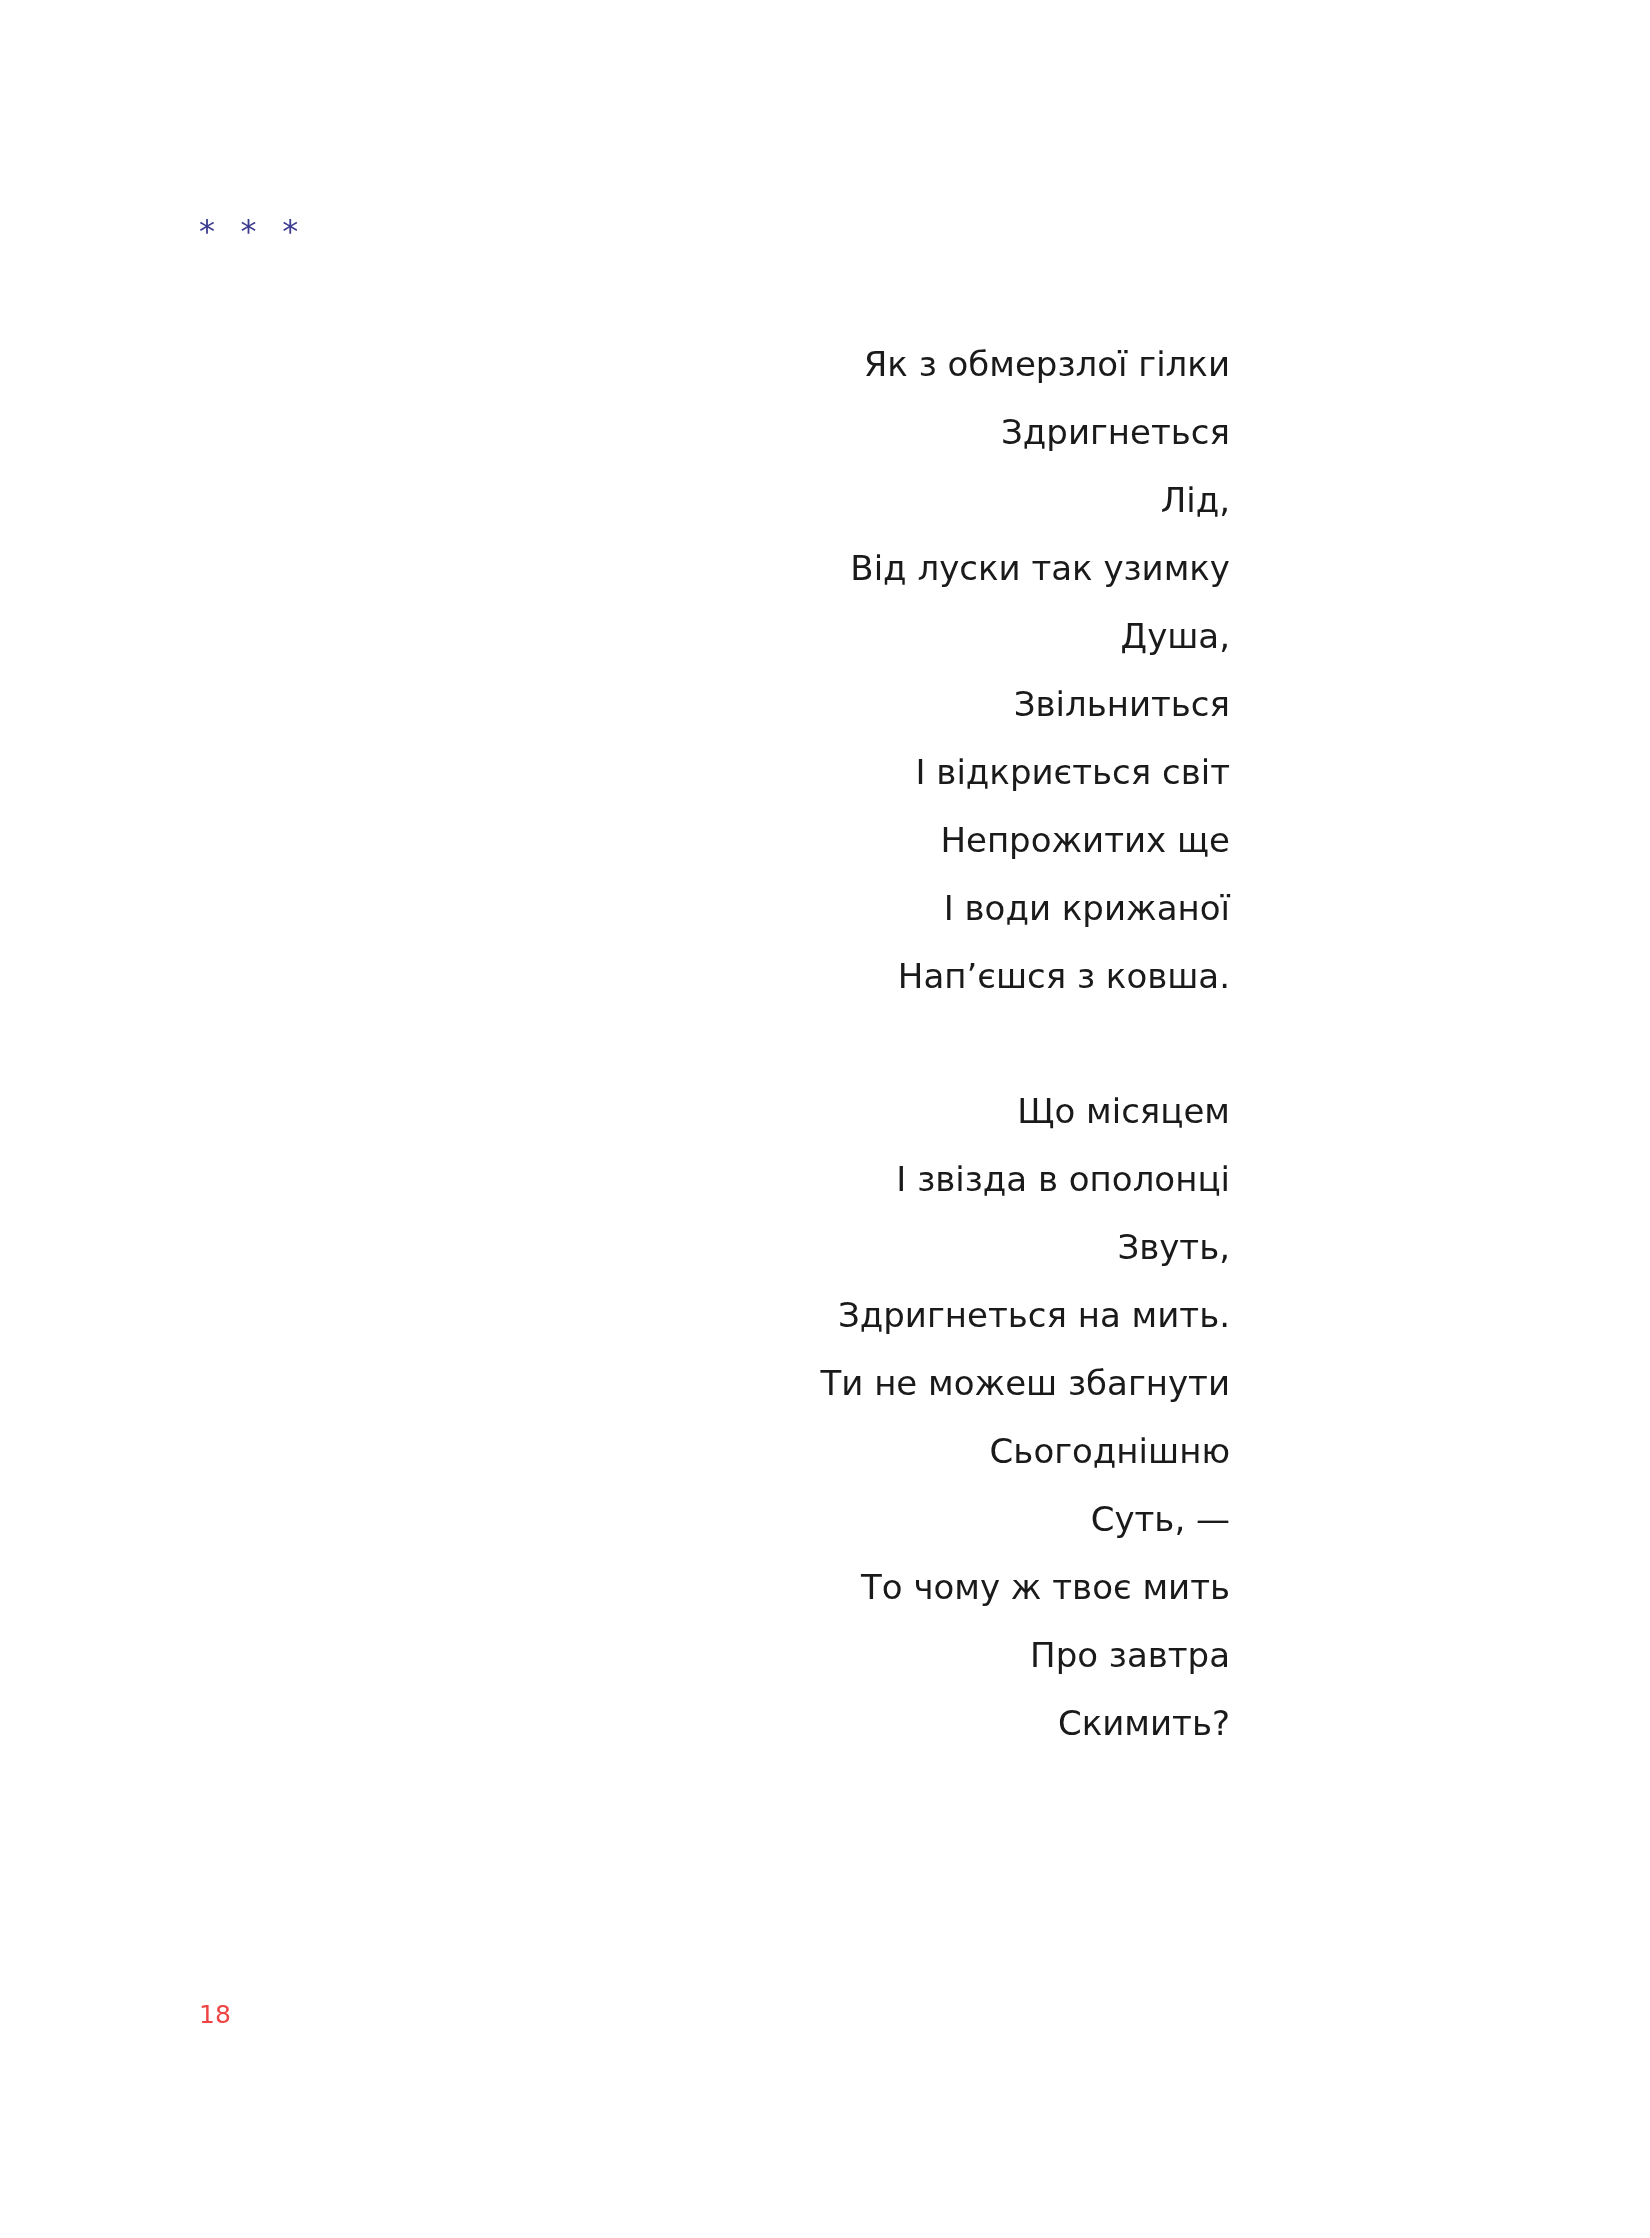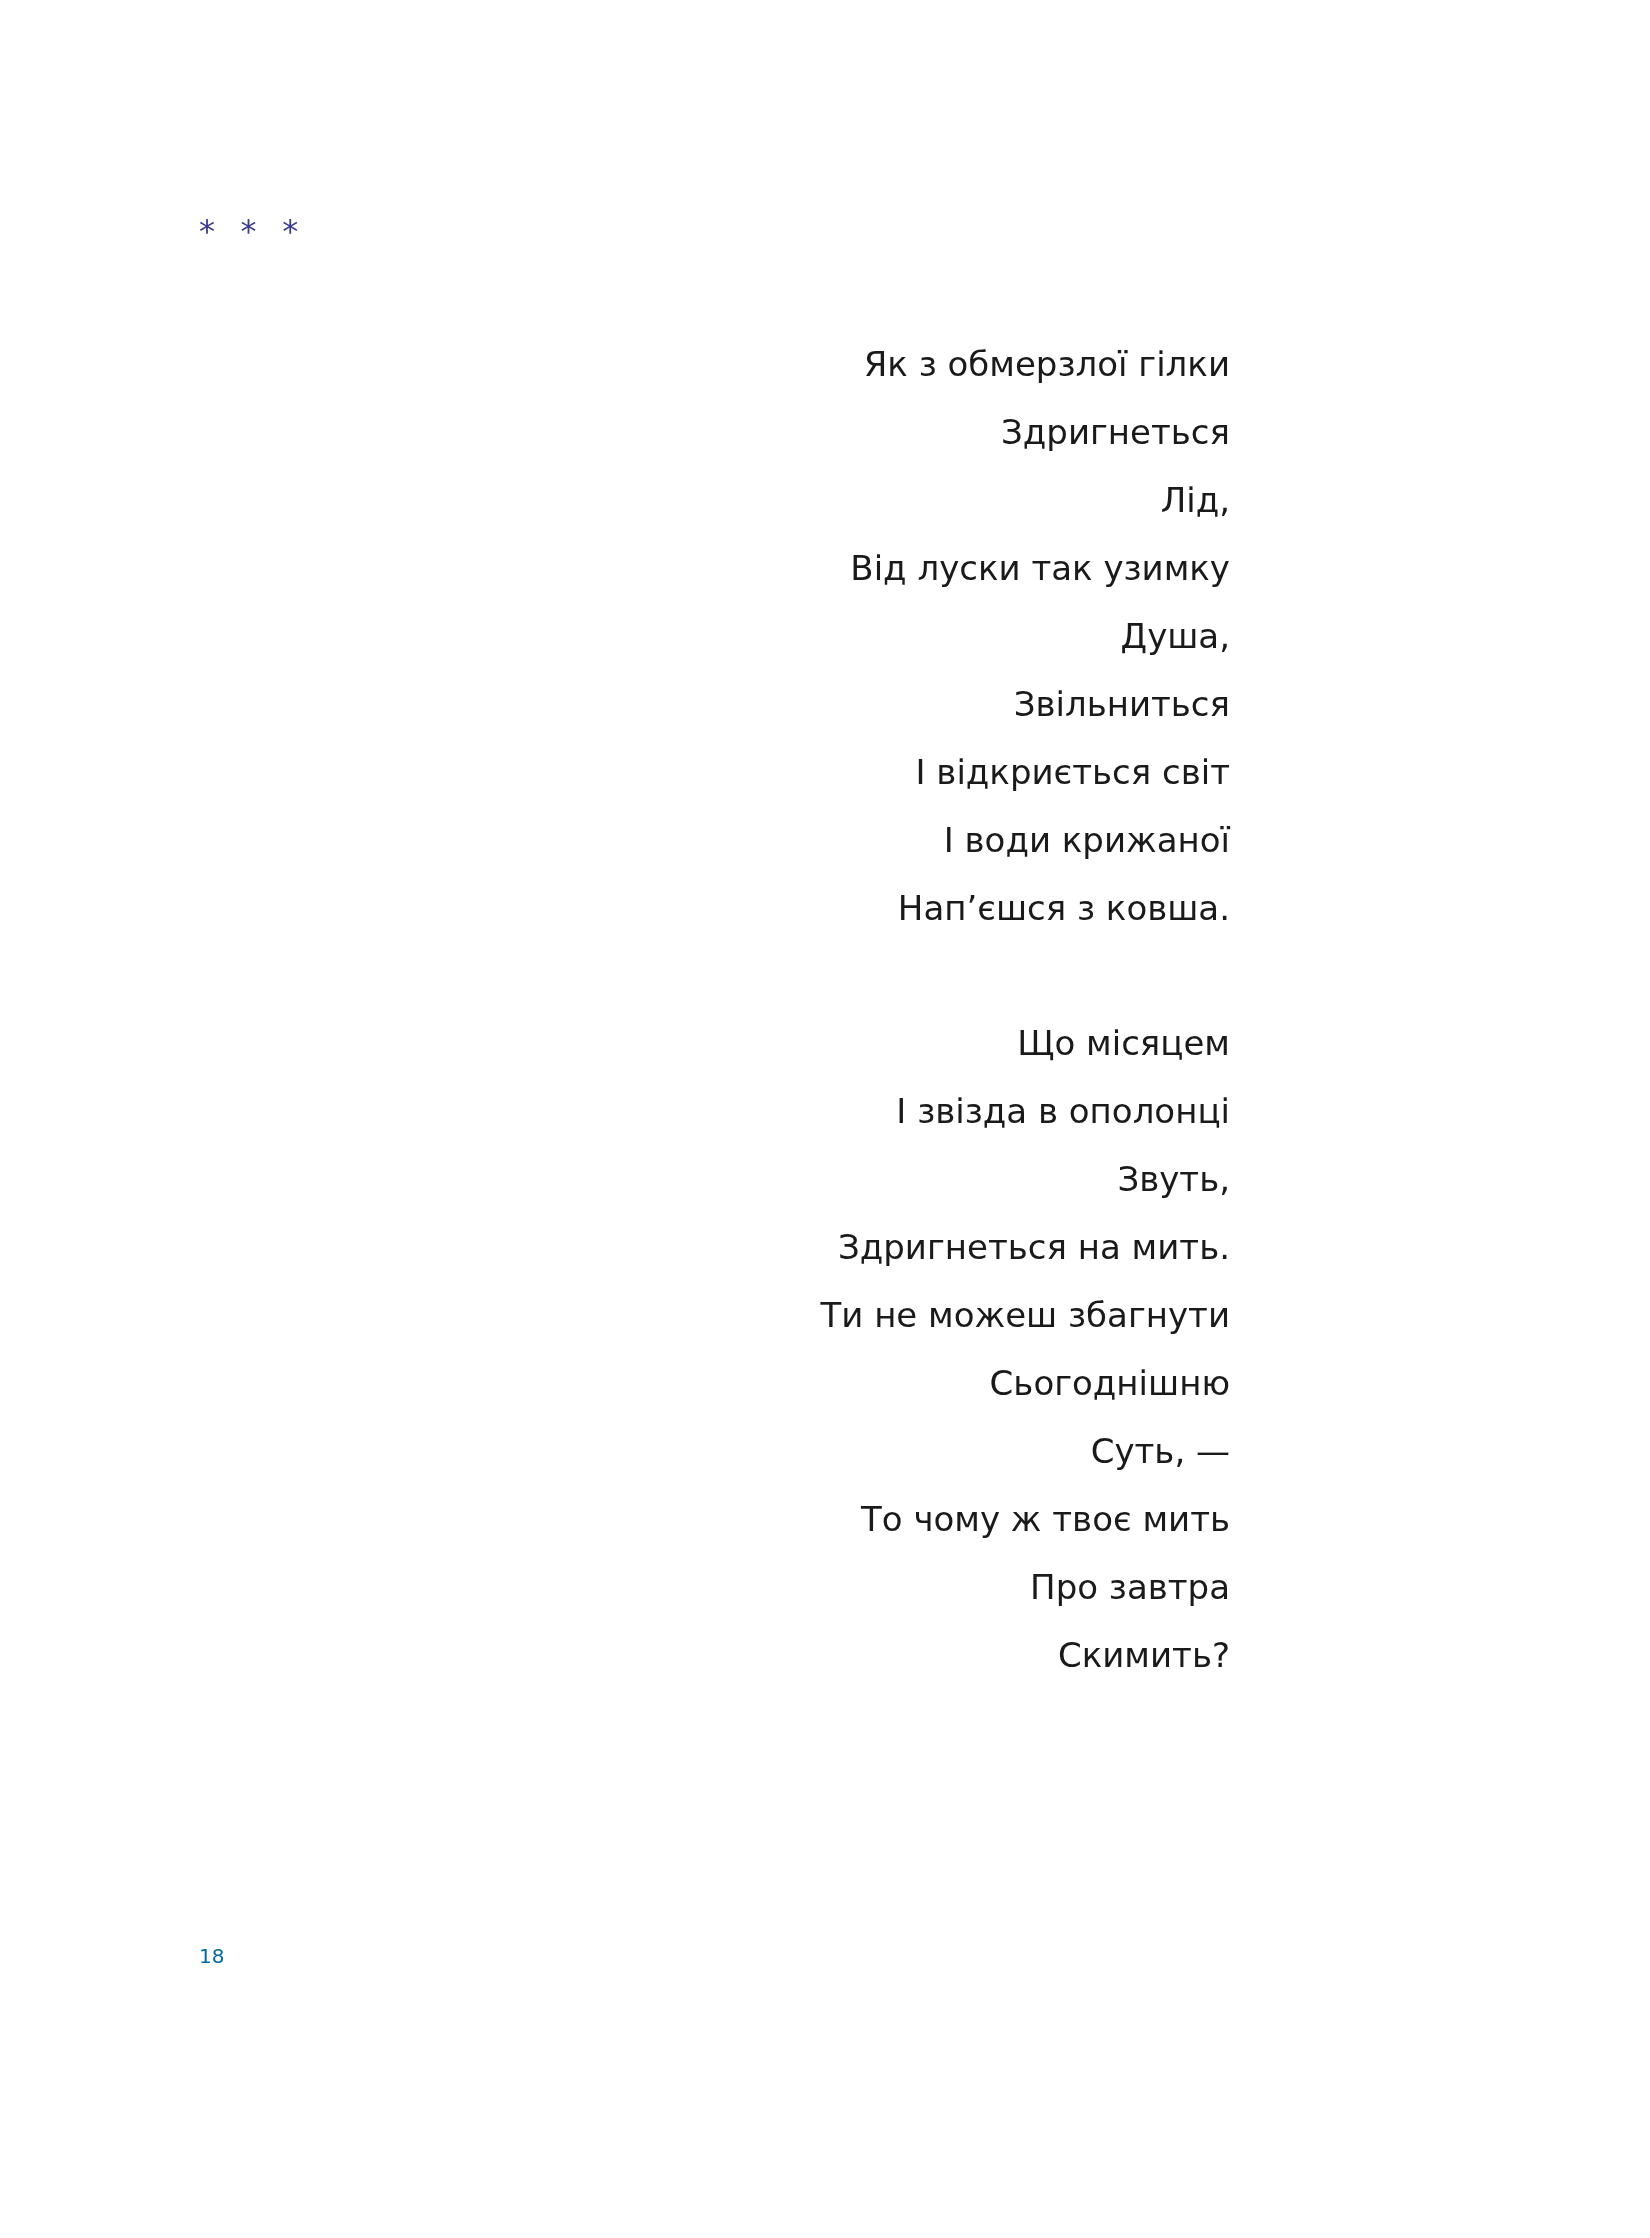--- a/index.html
+++ b/index.html
@@ -43,43 +43,44 @@
     font-size: 34px;
     line-height: 68px;
     color: #1a1a1a;
     white-space: pre;
     font-family: "DejaVu Sans", sans-serif;
     font-weight: 400;
   }
   .folio {
     position: absolute;
     left: 199px;
-    top: 1944px;
-    font-size: 20px;
-    color: #0369a1;
+    top: 2000px;
+    font-size: 25px;
+    color: #ef4444;
     font-family: "DejaVu Sans", sans-serif;
   }
 </style>
 </head>
 <body>
 
 <div class="page">
 
   <div class="content">
 
     <div class="asterisks">* * *</div>
 
     <div class="stanza">
       <div class="line">Як з обмерзлої гілки</div>
       <div class="line">Здригнеться</div>
       <div class="line">Лід,</div>
       <div class="line">Від луски так узимку</div>
       <div class="line">Душа,</div>
       <div class="line">Звільниться</div>
       <div class="line">І відкриється світ</div>
+      <div class="line">Непрожитих ще</div>
       <div class="line">І води крижаної</div>
       <div class="line">Нап’єшся з ковша.</div>
     </div>
 
     <div class="stanza">
       <div class="line">Що місяцем</div>
       <div class="line">І звізда в ополонці</div>
       <div class="line">Звуть,</div>
       <div class="line">Здригнеться на мить.</div>
       <div class="line">Ти не можеш збагнути</div>

